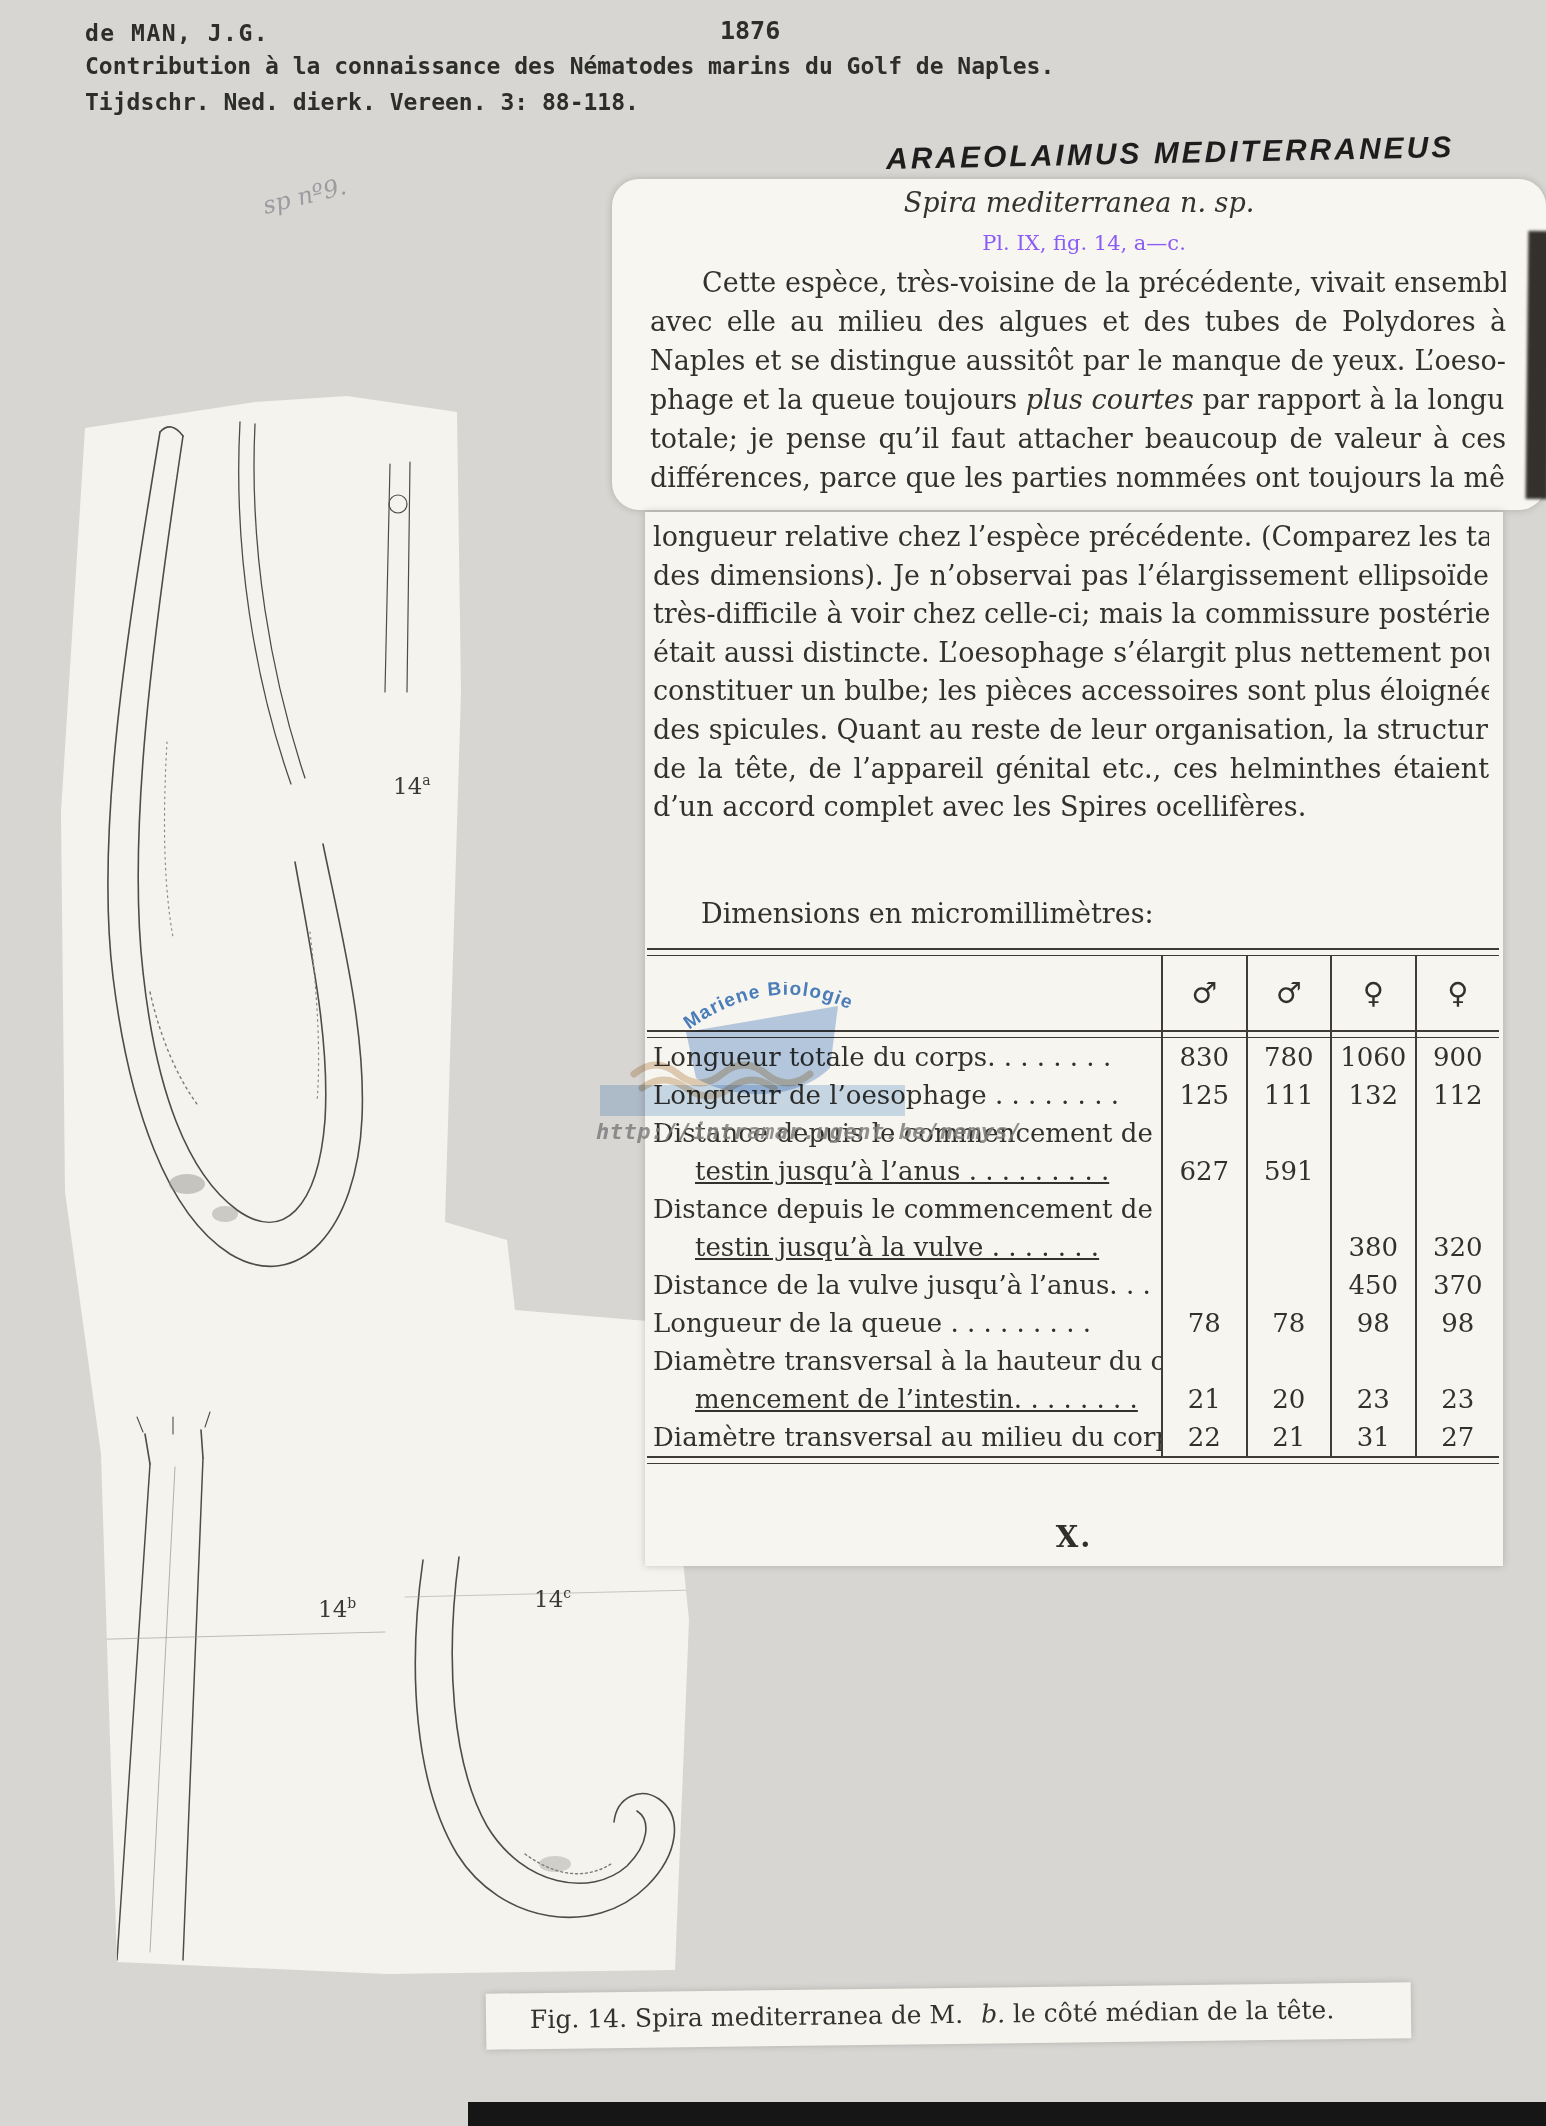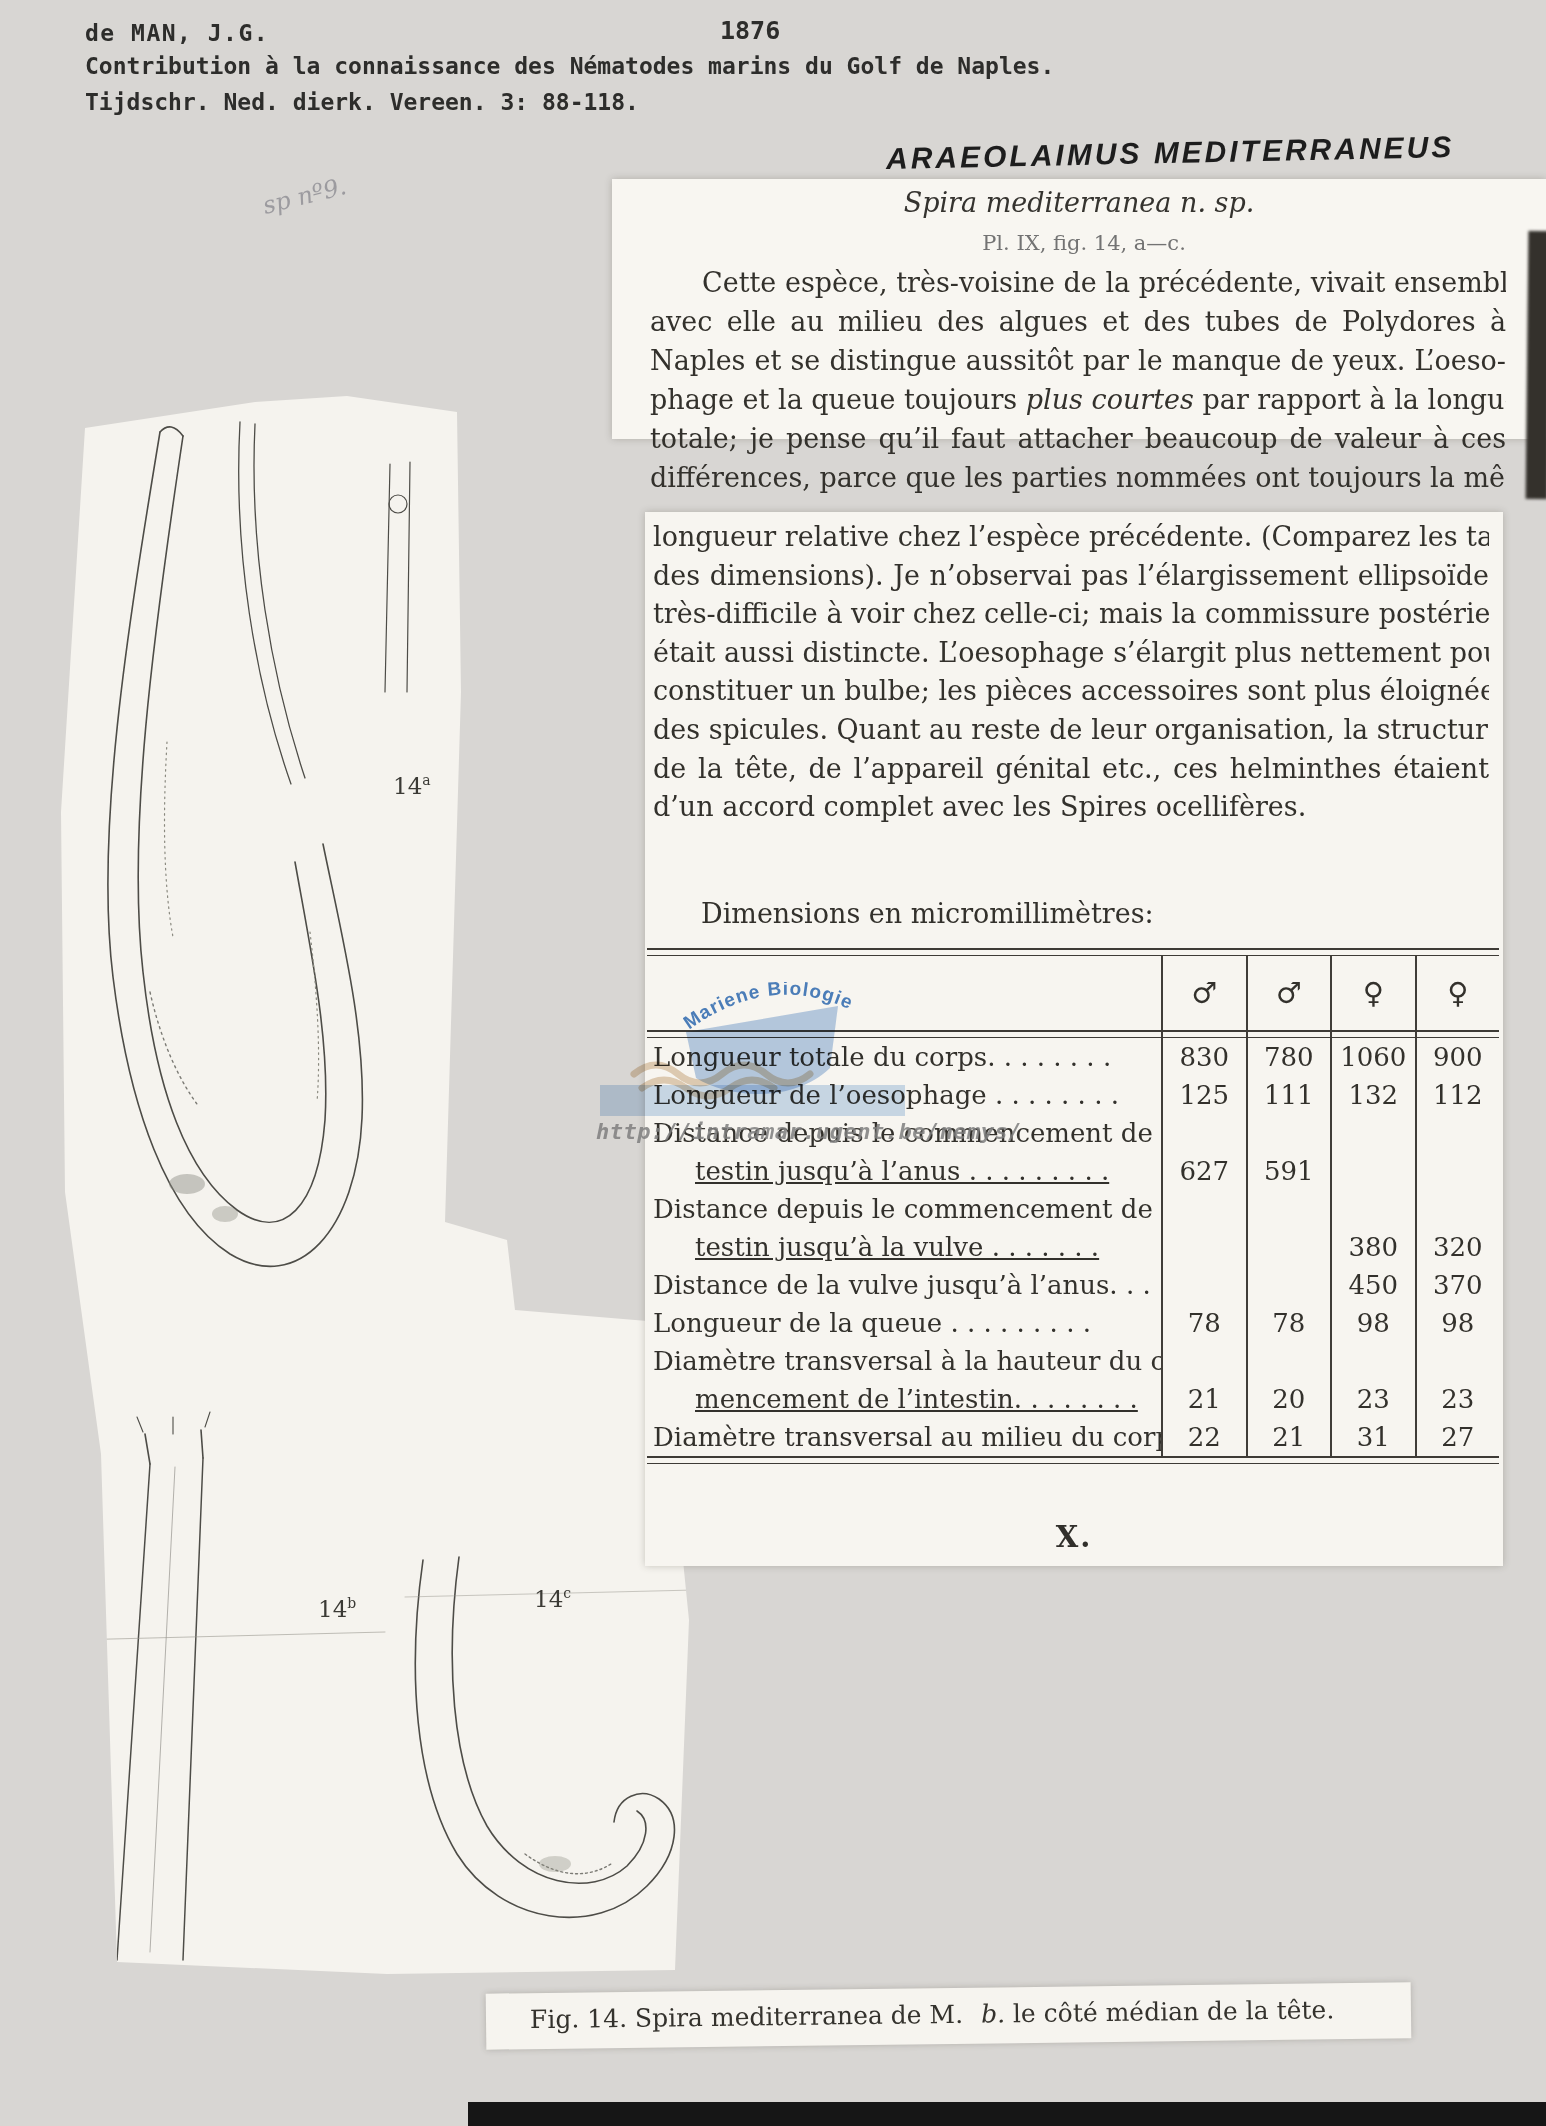--- a/index.html
+++ b/index.html
@@ -7,25 +7,25 @@
         font-family:"DejaVu Serif",serif;color:#2c2c28;}
   .abs{position:absolute;}
   
   .typed{font-family:"DejaVu Sans Mono",monospace;color:#2d2d2b;font-size:23px;white-space:pre;font-weight:bold;}
   
   .handwrite{font-family:"Liberation Sans",sans-serif;font-style:italic;font-weight:700;
              font-size:30px;letter-spacing:3px;color:#1d1d1d;transform:rotate(-1.2deg);white-space:nowrap;}
   .pencil{font-style:italic;font-size:24px;color:rgba(95,95,108,.5);transform:rotate(-14deg);}
   
   .paper{background:#f8f6f1;box-shadow:0 0 7px rgba(60,55,45,.25);}
-  .block1{left:612px;top:179px;width:934px;height:260px;}
+  .block1{left:612px;top:179px;width:934px;height:331px;border-radius:27px;}
   .block2{left:645px;top:512px;width:858px;height:1054px;background:#f7f5f0;}
   .sliver{right:-3px;top:52px;width:22px;height:268px;background:#34312c;filter:blur(1.5px);transform:rotate(.6deg);}
   .sp-title{left:0;right:0;top:8px;text-align:center;font-style:italic;font-size:27px;color:#35332f;}
-  .plate-ref{left:10px;right:0;top:52px;text-align:center;font-size:21px;color:#737373;}
+  .plate-ref{left:10px;right:0;top:52px;text-align:center;font-size:21px;color:#8b5cf6;}
   .para{font-size:27px;color:#33312c;}
   .para .ln{line-height:39px;height:39px;text-align:justify;text-align-last:justify;white-space:nowrap;overflow:hidden;}
   .para .ln.last{text-align-last:left;}
   .p1wrap{left:38px;right:40px;top:84px;}
   .p1wrap .ln:first-child{text-indent:52px;}
   .p2wrap{left:8px;right:14px;top:6px;}
   .p2wrap .ln{line-height:38.6px;height:38.6px;}
   .dims-head{left:56px;top:386px;font-size:27px;color:#33312c;}
   
   .tblwrap{left:2px;top:436px;width:852px;}

